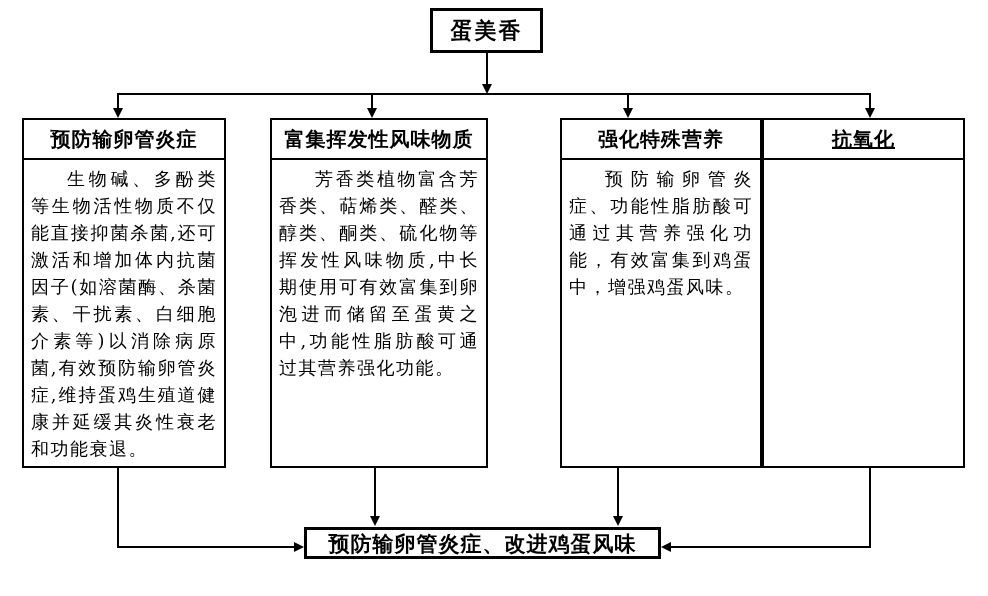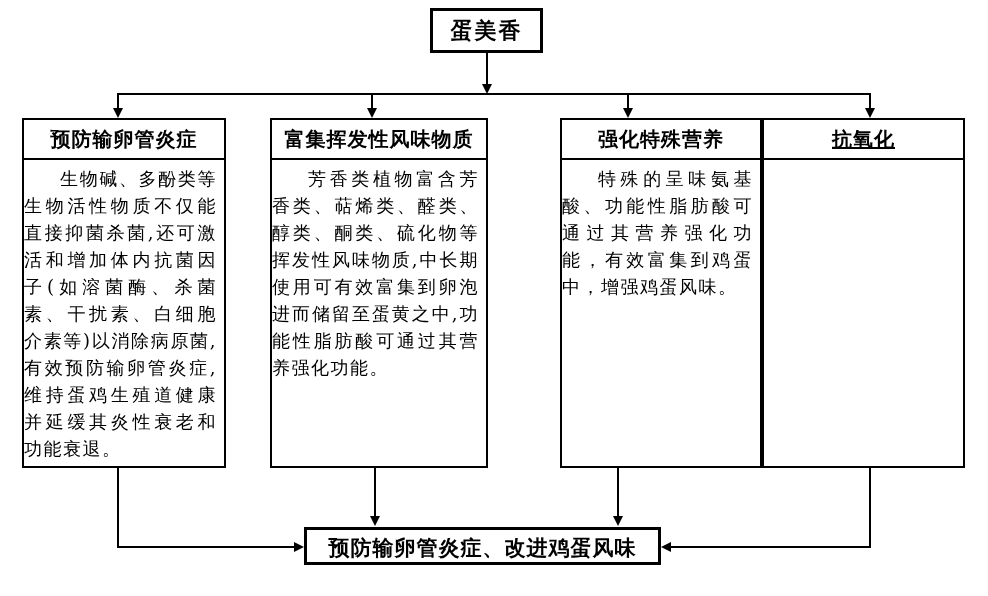--- a/index.html
+++ b/index.html
@@ -22,44 +22,44 @@
     background: #ffffff;
     border: 2px solid #000000;
   }
   .root-box {
     left: 430px; top: 8px; width: 113px; height: 45px;
     border-width: 3px;
     display: flex; align-items: center; justify-content: center;
     font-size: 22px; font-weight: bold; letter-spacing: 2px;
   }
   .outcome-box {
-    left: 304px; top: 527px; width: 357px; height: 38px;
+    left: 304px; top: 527px; width: 357px; height: 32px;
     border-width: 3px;
-    display: flex; align-items: flex-end; justify-content: center;
+    display: flex; align-items: flex-start; justify-content: center;
     font-size: 21px; font-weight: bold; letter-spacing: 1px;
   }
   .branch {
     top: 118px; height: 350px;
   }
   .branch-title {
     height: 40px;
     border-bottom: 2px solid #000000;
     display: flex; align-items: center; justify-content: center;
     font-size: 20px; font-weight: bold; letter-spacing: 1px;
     box-sizing: border-box;
   }
   .branch-body {
     font-family: "DejaVu Serif", serif;
     font-size: 18px;
     line-height: 27px;
     letter-spacing: 1.5px;
     text-align: justify;
     text-justify: inter-character;
     text-indent: 2em;
-    padding: 5px 7px 0 0;
+    padding: 5px 7px 0 7px;
   }
   .b1 { left: 22px;  width: 204px; }
   .b2 { left: 270px; width: 218px; }
   .b3 { left: 524px; width: 202px; margin-left: 36px; }
   .b4 { left: 762px; width: 203px; text-decoration: underline; }
 
   .line {
     position: absolute;
     background: #000000;
   }
@@ -114,21 +114,21 @@
     <div class="branch-body">生物碱、多酚类等生物活性物质不仅能直接抑菌杀菌,还可激活和增加体内抗菌因子(如溶菌酶、杀菌素、干扰素、白细胞介素等)以消除病原菌,有效预防输卵管炎症,维持蛋鸡生殖道健康并延缓其炎性衰老和功能衰退。</div>
   </div>
 
   <div class="box branch b2">
     <div class="branch-title">富集挥发性风味物质</div>
     <div class="branch-body">芳香类植物富含芳香类、萜烯类、醛类、醇类、酮类、硫化物等挥发性风味物质,中长期使用可有效富集到卵泡进而储留至蛋黄之中,功能性脂肪酸可通过其营养强化功能。</div>
   </div>
 
   <div class="box branch b3">
     <div class="branch-title">强化特殊营养</div>
-    <div class="branch-body">特殊的呈味氨基酸、功能性脂肪酸可通过其营养强化功能，有效富集到鸡蛋中，增强鸡蛋风味。</div>
+    <div class="branch-body">预防输卵管炎症、功能性脂肪酸可通过其营养强化功能，有效富集到鸡蛋中，增强鸡蛋风味。</div>
   </div>
 
   <div class="box branch b4">
     <div class="branch-title">抗氧化</div>
   </div>
 
   <div class="line" style="left:117px; top:468px; width:2px; height:80px;"></div>
   <div class="line" style="left:117px; top:546px; width:178px; height:2px;"></div>
   <div class="arrow arrow-right" style="left:294px; top:542px;"></div>
 

